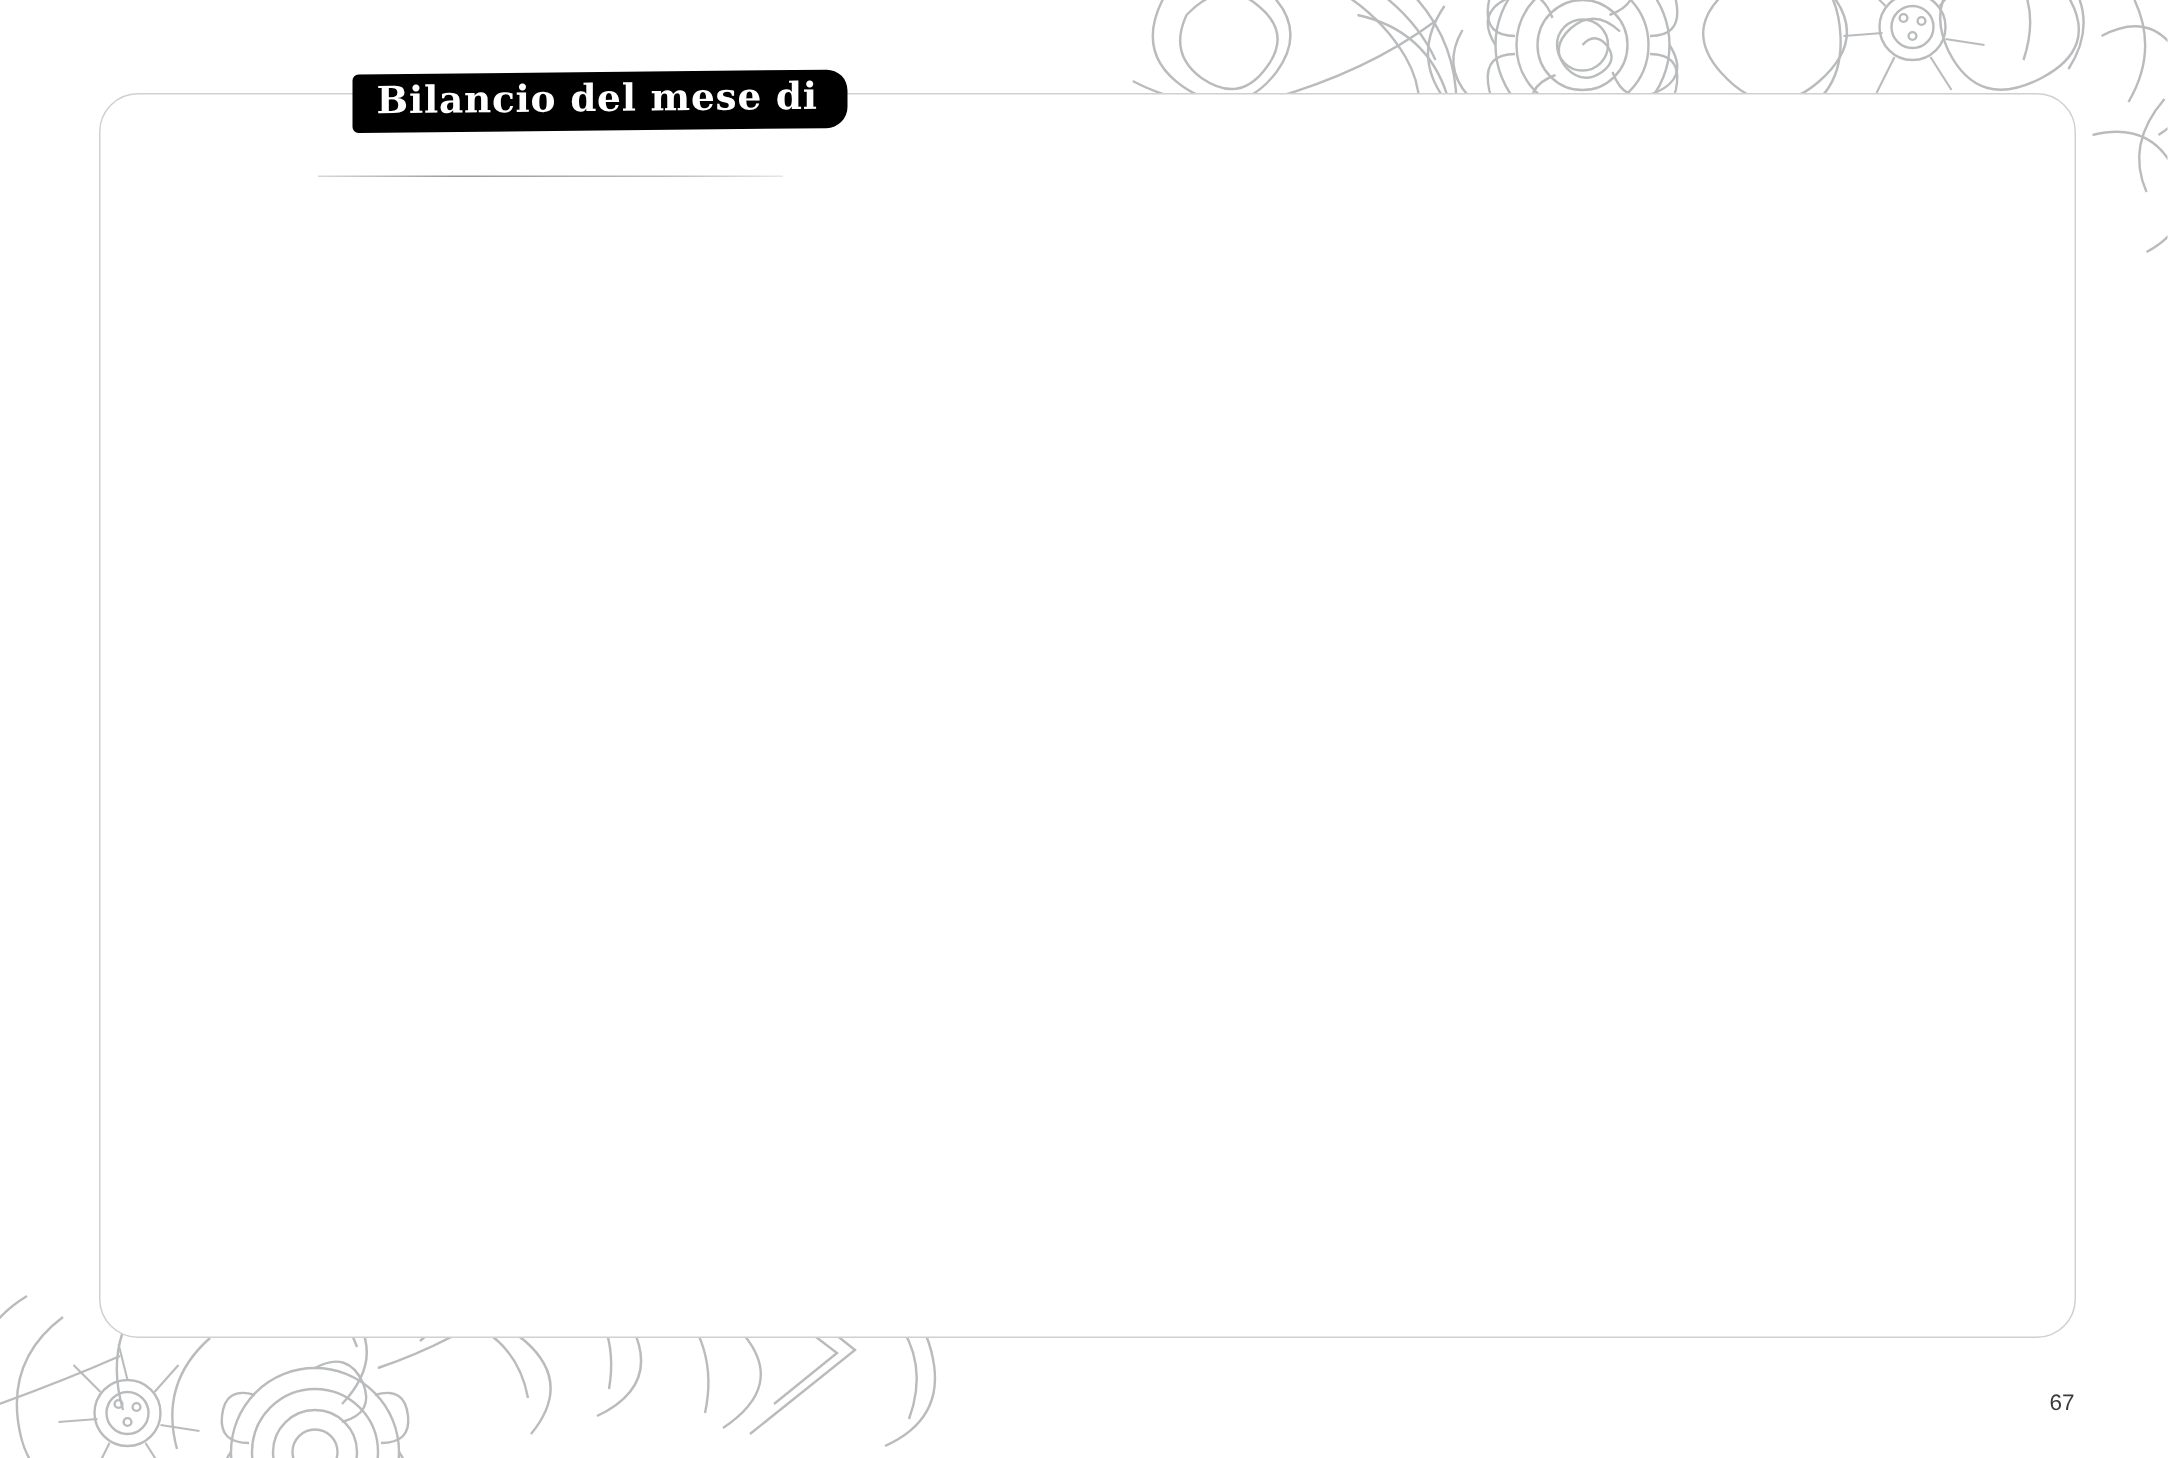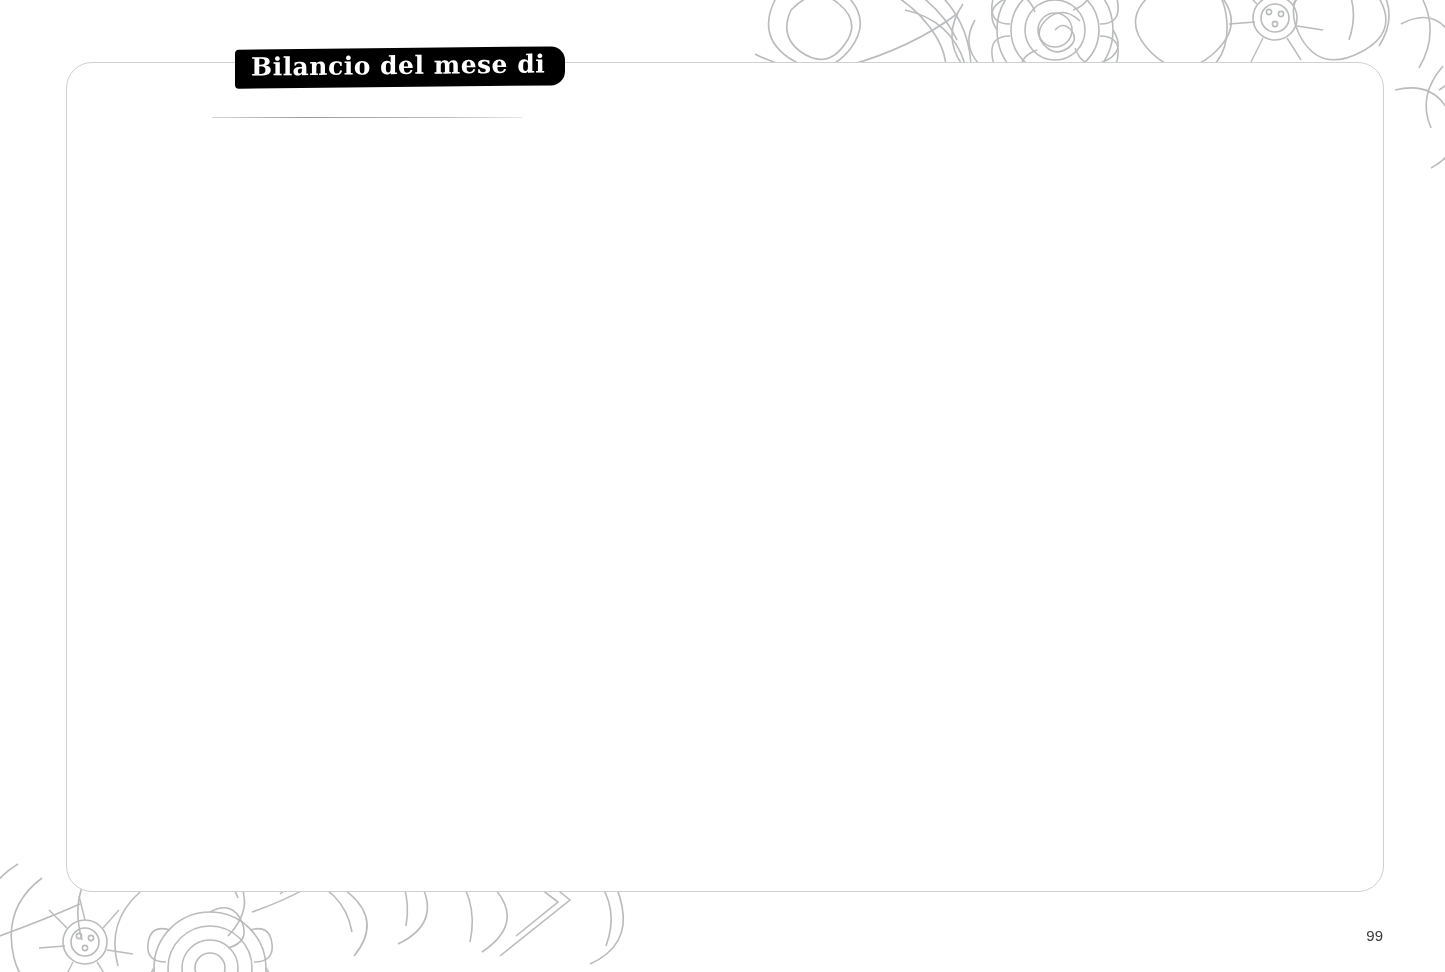--- a/index.html
+++ b/index.html
@@ -593,13 +593,13 @@
         <span class="star">
           <svg width="32" height="31" viewBox="0 0 32 32" fill="none" stroke="#9a9b9e" stroke-width="1.5" stroke-linejoin="round">
             <path d="M16 2.6l4.3 8.9 9.7 1.3-7.1 6.8 1.8 9.7-8.7-4.7-8.7 4.7 1.8-9.7L2 12.8l9.7-1.3z"></path>
           </svg>
         </span>
       </span>
     <span class="srlab">Benessere</span>
   </div>
 </div>
 
-<div id="page-num">99</div>
+<div id="page-num">67</div>
 
 </body></html>

